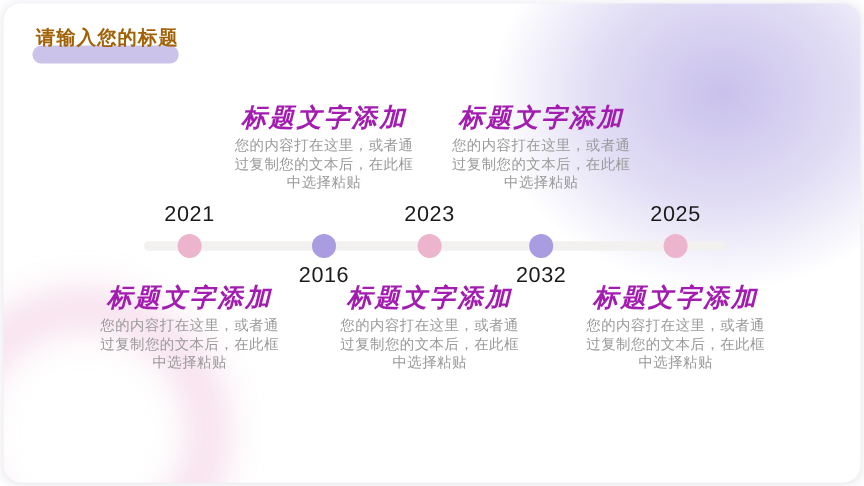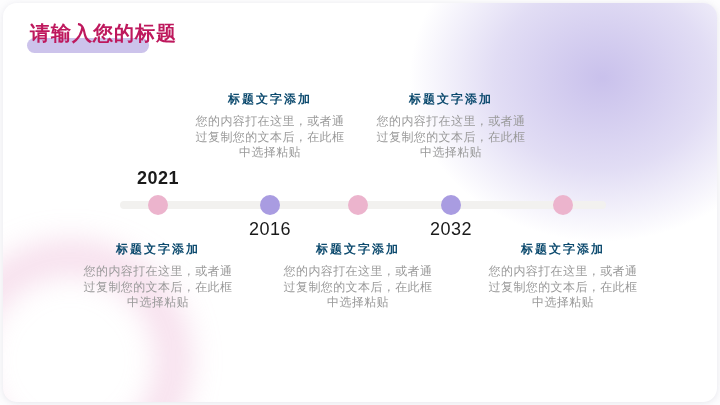--- a/index.html
+++ b/index.html
@@ -25,63 +25,63 @@
     border:32px solid rgba(230,153,197,.34);border-radius:50%;
     filter:blur(15px);pointer-events:none;
   }
   
   .slide-title-wrap{position:absolute;left:27px;top:18px;width:150px;height:36px;}
   .title-highlight{
     position:absolute;left:-3px;top:17px;width:122px;height:15px;
     background:#c3b9e8;border-radius:8px;opacity:.85;
   }
   .slide-title{
-    position:relative;margin:0;font-size:20px;font-weight:bold;color:#be185d;
+    position:relative;margin:0;font-size:16px;font-weight:bold;color:#a16207;
     letter-spacing:1px;line-height:24px;
   }
   
   .track{
     position:absolute;left:117px;top:198px;width:486px;height:8px;
     background:#f2f1ef;border-radius:4px;
   }
   .dot{position:absolute;top:192px;width:20px;height:20px;border-radius:50%;}
   .dot.pink{background:#ecb4cd;}
   .dot.purple{background:#a99ce1;}
   .year{
     position:absolute;width:80px;text-align:center;
     font-size:18px;color:#1a1a1a;font-weight:500;letter-spacing:.5px;
   }
   .year.above{top:165px;}
   .year.below{top:216px;}
   .block{position:absolute;width:170px;text-align:center;}
   .block.top{top:87px;}
   .block.bottom{top:237px;}
   .block-title{
-    font-size:12px;font-weight:bold;color:#0c4a6e;letter-spacing:2px;
-    margin-bottom:6px;line-height:18px;
+    font-size:21px;font-weight:bold;color:#a21caf;letter-spacing:2px;
+    margin-bottom:6px;line-height:18px;font-style:italic;
   }
   .block-body{font-size:12px;color:#999999;line-height:15.5px;letter-spacing:.4px;}
 </style>
 </head>
 <body>
 
 <div class="slide">
 
   <div class="corner-glow"></div>
   <div class="pink-ring"></div>
 
   <div class="slide-title-wrap">
     <span class="title-highlight"></span>
     <h1 class="slide-title">请输入您的标题</h1>
   </div>
 
   <div class="track"></div>
 
   <div class="dot pink" style="left:145px;"></div>
-  <div class="year above" style="left:115px;font-weight:bold;">2021</div>
+  <div class="year above" style="left:115px;">2021</div>
   <div class="block bottom" style="left:70px;">
     <div class="block-title">标题文字添加</div>
     <div class="block-body">
       <div>您的内容打在这里，或者通</div>
       <div>过复制您的文本后，在此框</div>
       <div>中选择粘贴</div>
     </div>
   </div>
 
   <div class="dot purple" style="left:257px;"></div>
@@ -89,20 +89,21 @@
   <div class="block top" style="left:182px;">
     <div class="block-title">标题文字添加</div>
     <div class="block-body">
       <div>您的内容打在这里，或者通</div>
       <div>过复制您的文本后，在此框</div>
       <div>中选择粘贴</div>
     </div>
   </div>
 
   <div class="dot pink" style="left:345px;"></div>
+  <div class="year above" style="left:315px;">2023</div>
   <div class="block bottom" style="left:270px;">
     <div class="block-title">标题文字添加</div>
     <div class="block-body">
       <div>您的内容打在这里，或者通</div>
       <div>过复制您的文本后，在此框</div>
       <div>中选择粘贴</div>
     </div>
   </div>
 
   <div class="dot purple" style="left:438px;"></div>
@@ -110,20 +111,21 @@
   <div class="block top" style="left:363px;">
     <div class="block-title">标题文字添加</div>
     <div class="block-body">
       <div>您的内容打在这里，或者通</div>
       <div>过复制您的文本后，在此框</div>
       <div>中选择粘贴</div>
     </div>
   </div>
 
   <div class="dot pink" style="left:550px;"></div>
+  <div class="year above" style="left:520px;">2025</div>
   <div class="block bottom" style="left:475px;">
     <div class="block-title">标题文字添加</div>
     <div class="block-body">
       <div>您的内容打在这里，或者通</div>
       <div>过复制您的文本后，在此框</div>
       <div>中选择粘贴</div>
     </div>
   </div>
 
 </div>

